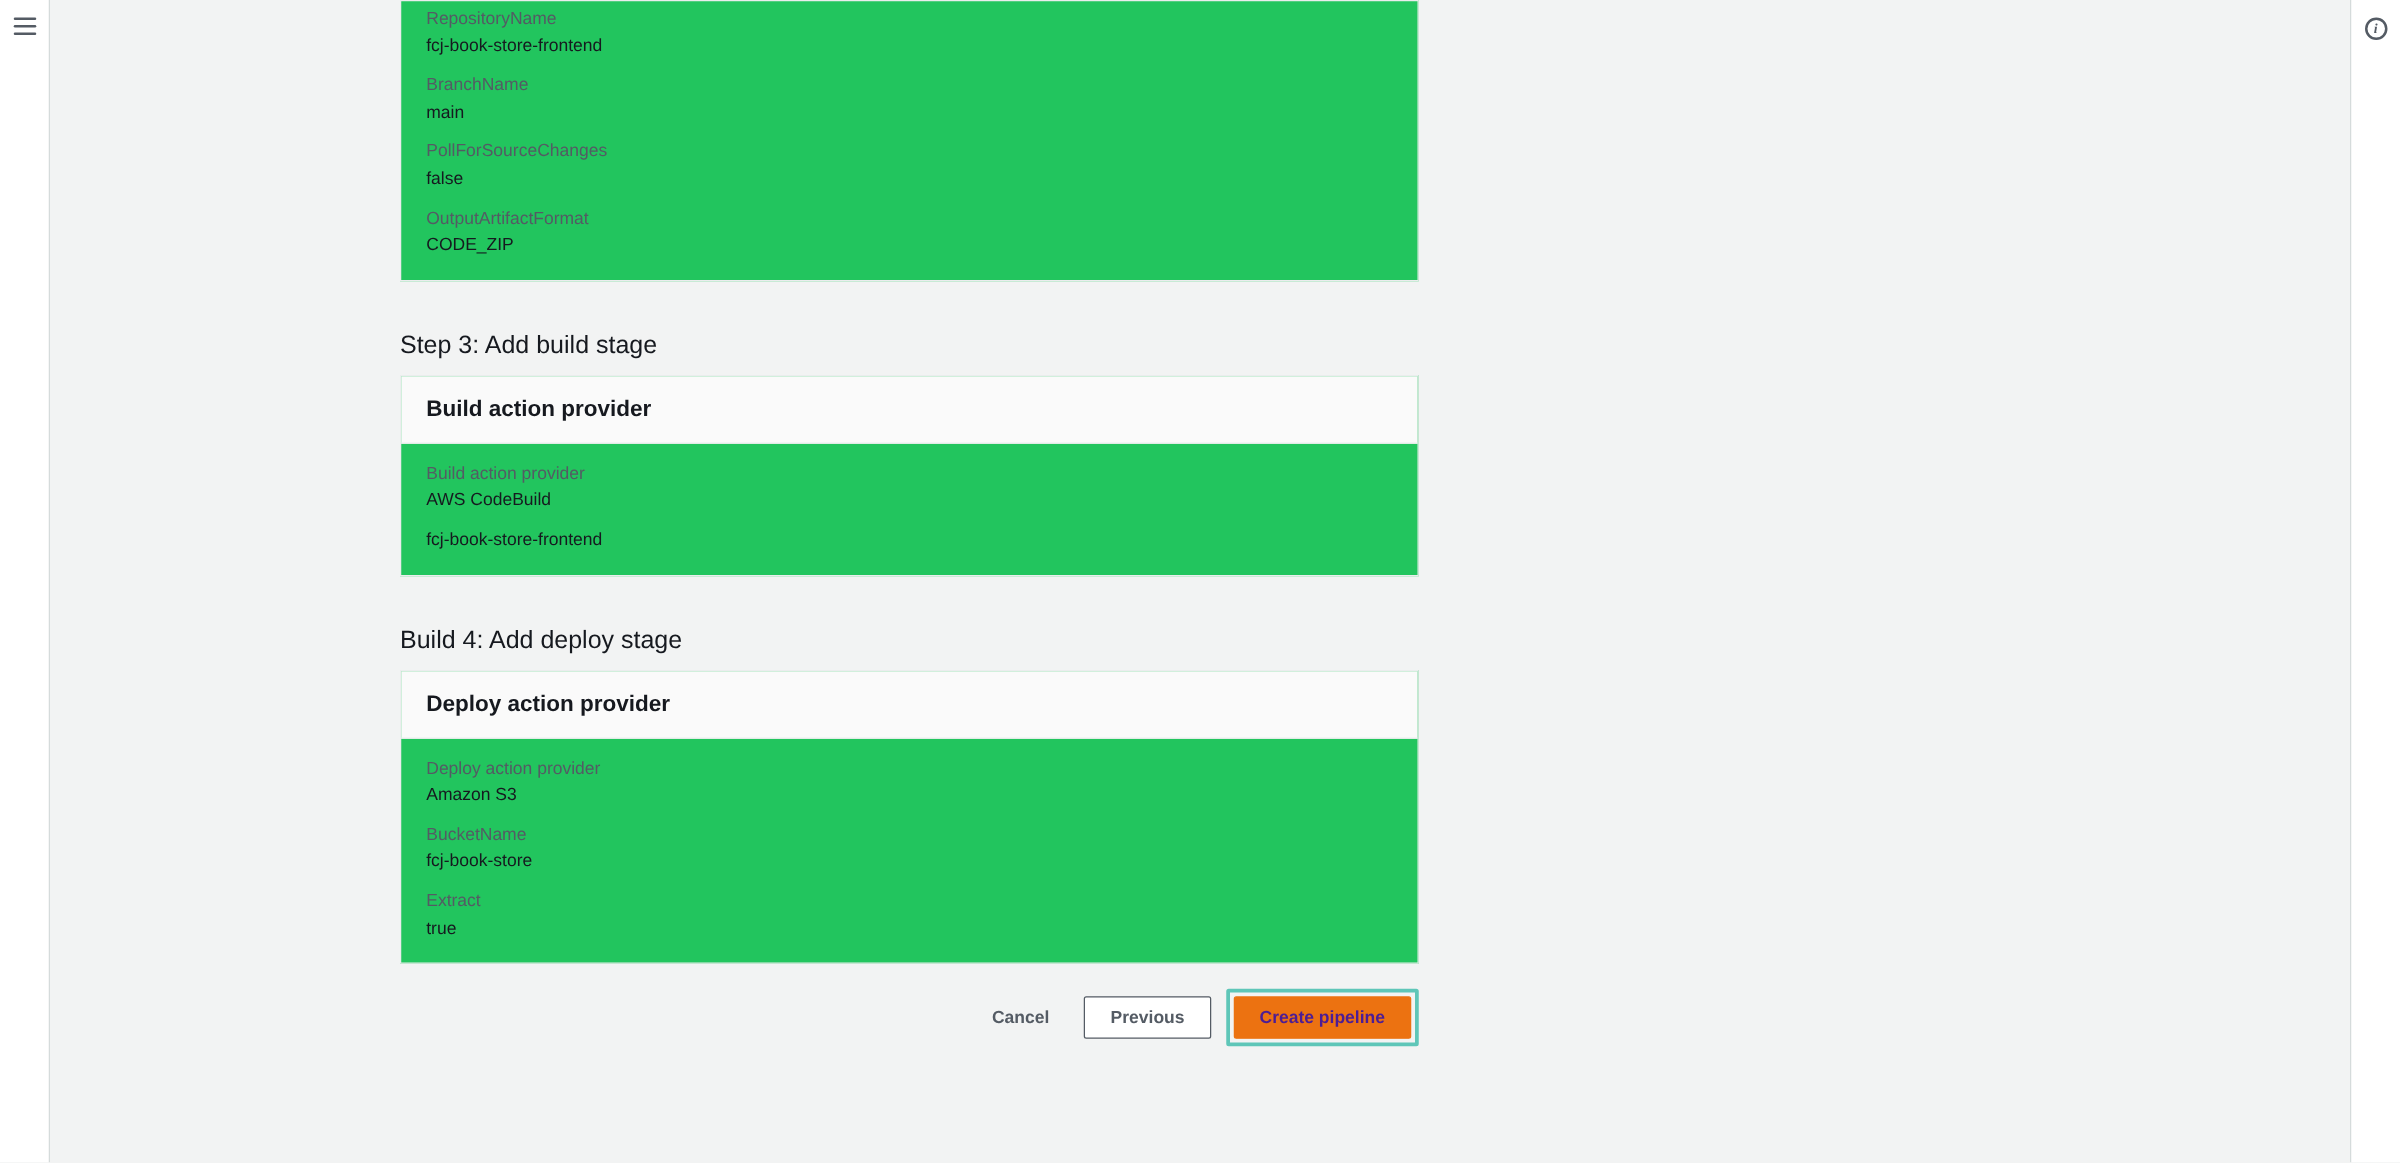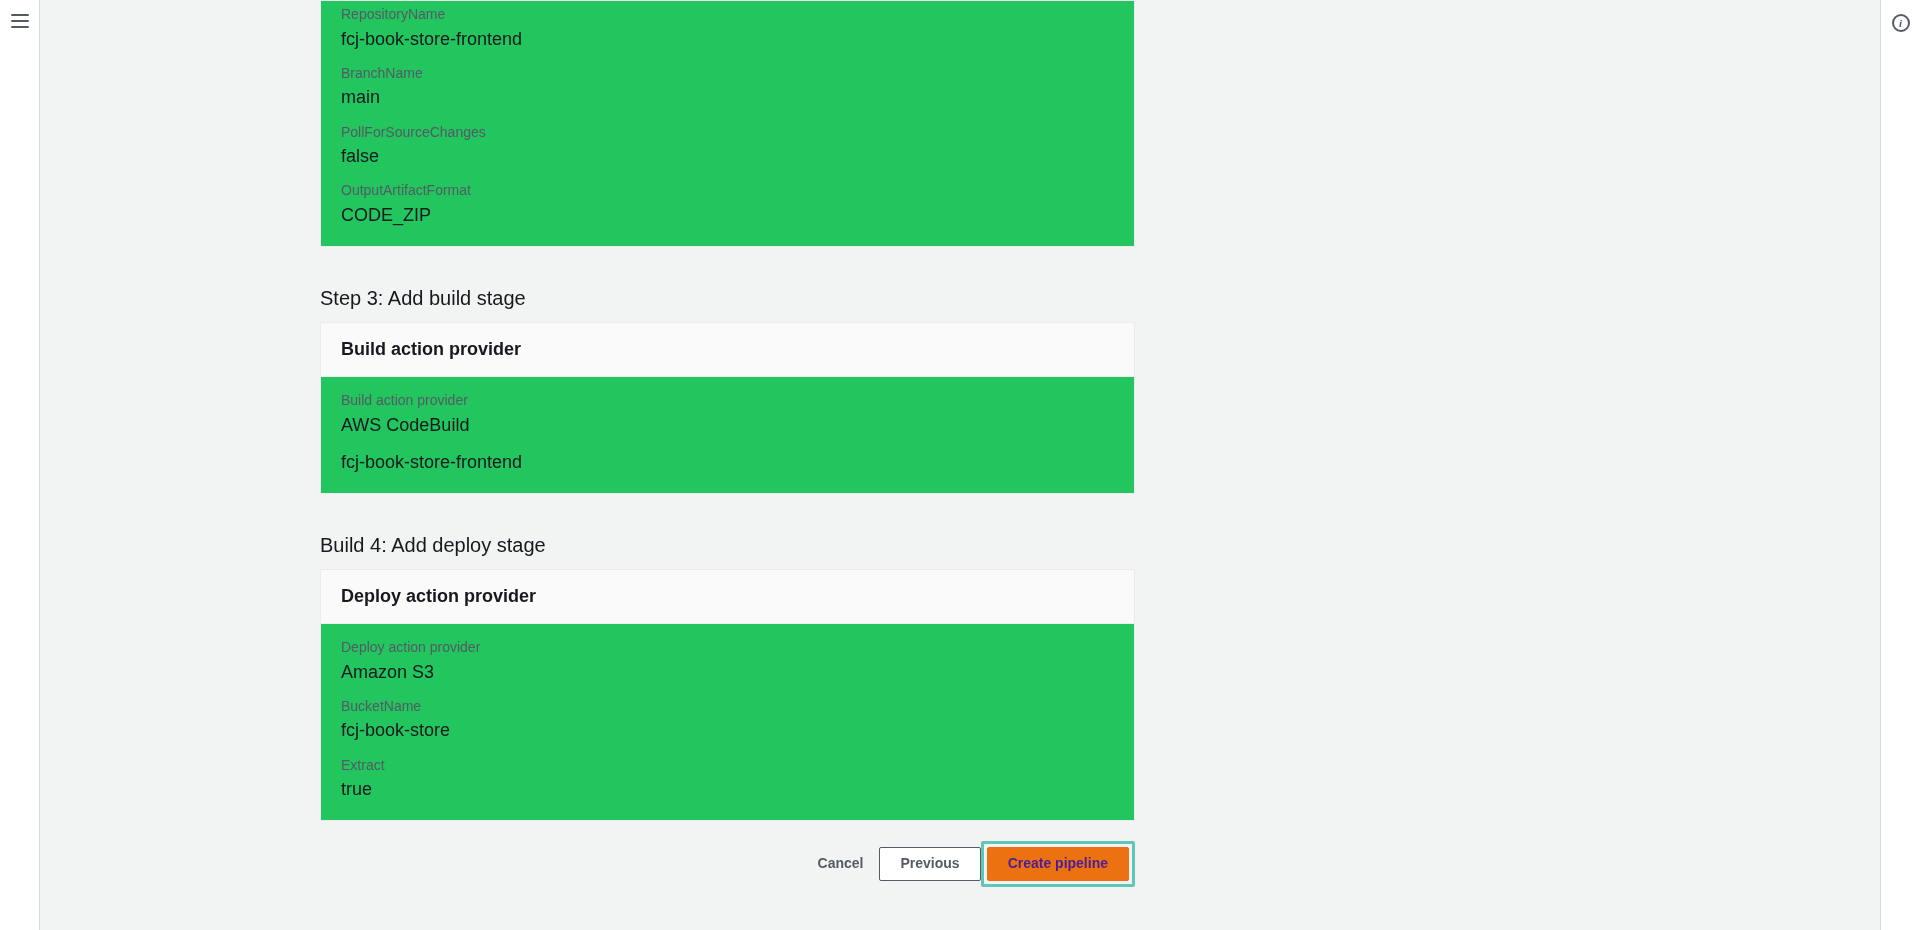--- a/index.html
+++ b/index.html
@@ -124,31 +124,31 @@
     .field:last-child {
       margin-bottom: 0;
     }
     .field-label {
       font-size: 14px;
       color: #545b64;
       line-height: 1.4;
       margin-bottom: 2px;
     }
     .field-value {
-      font-size: 18px;
+      font-size: 14px;
       color: #16191f;
       line-height: 1.4;
     }
     .source-panel-body {
       padding: 4px 20px 18px 20px;
     }
     .button-row {
       display: flex;
       justify-content: flex-end;
-      gap: 0;
+      gap: 12px;
       margin-top: 20px;
       align-items: center;
     }
     .btn {
       font-size: 14px;
       font-weight: 700;
       padding: 6px 20px;
       border-radius: 2px;
       cursor: pointer;
       font-family: inherit;

